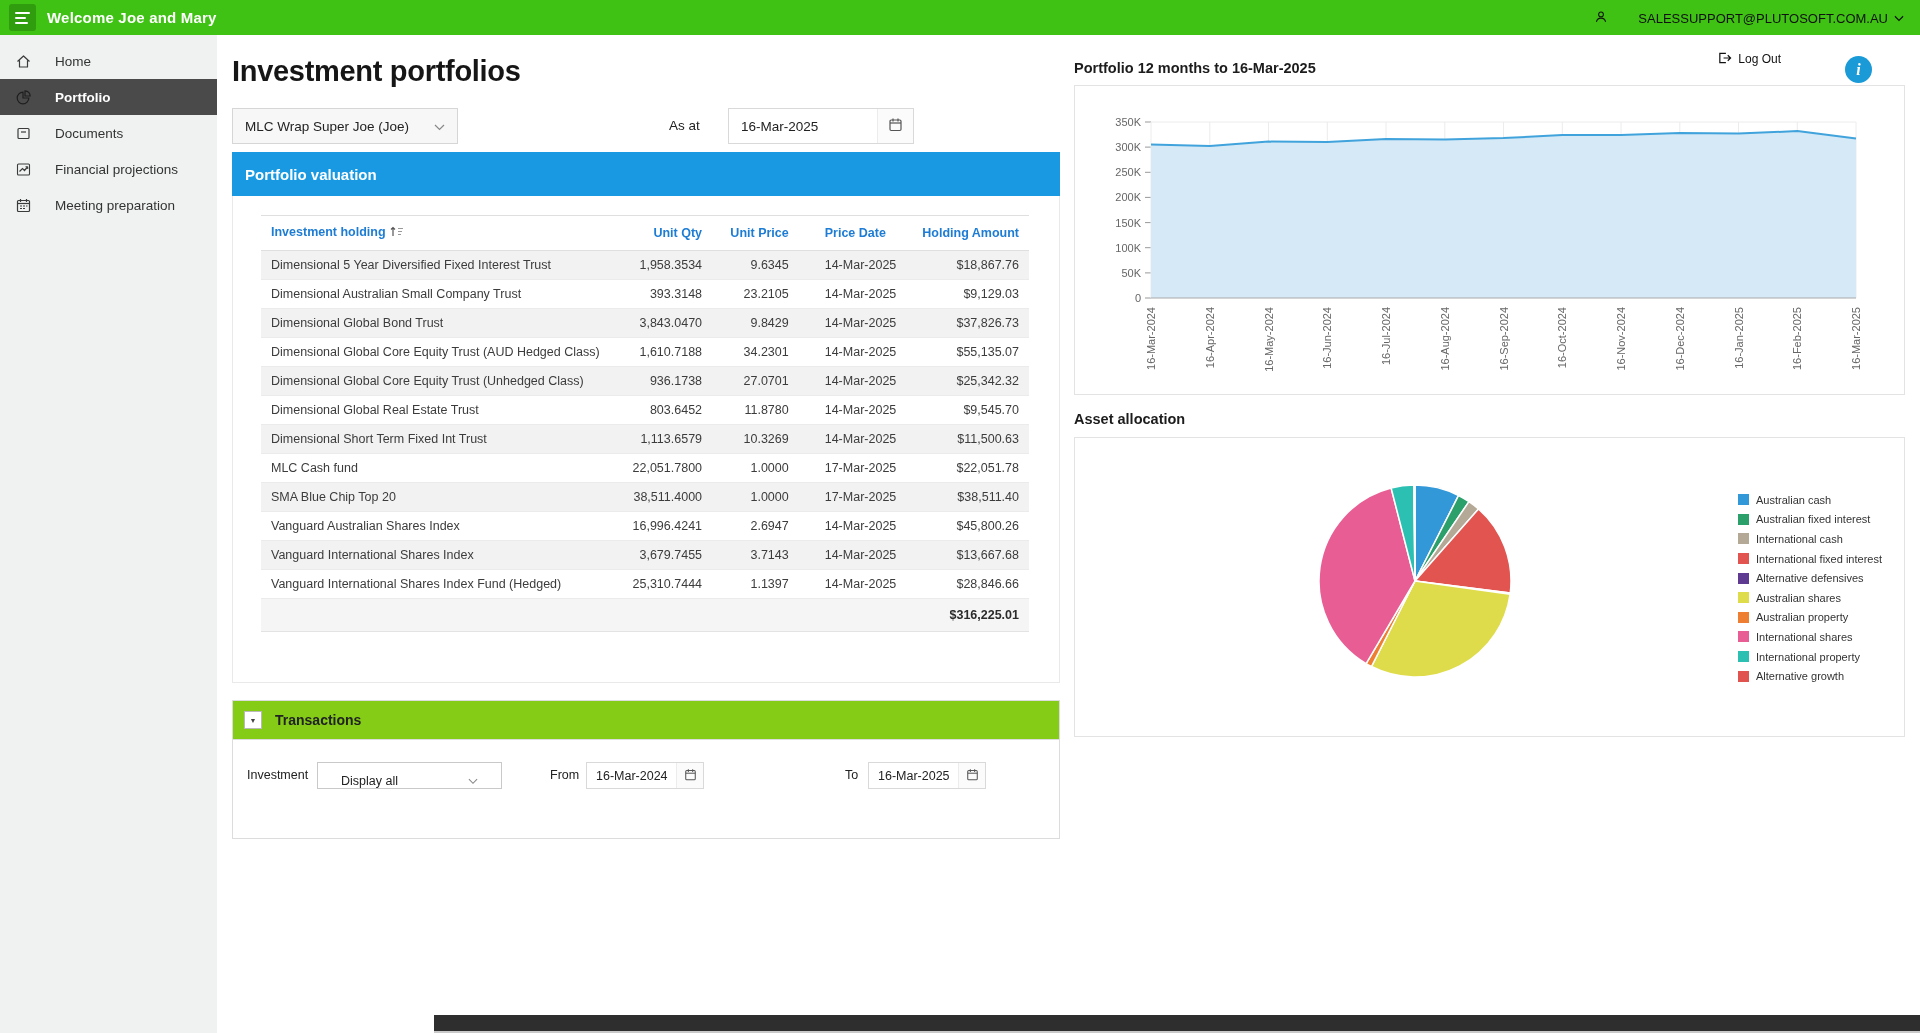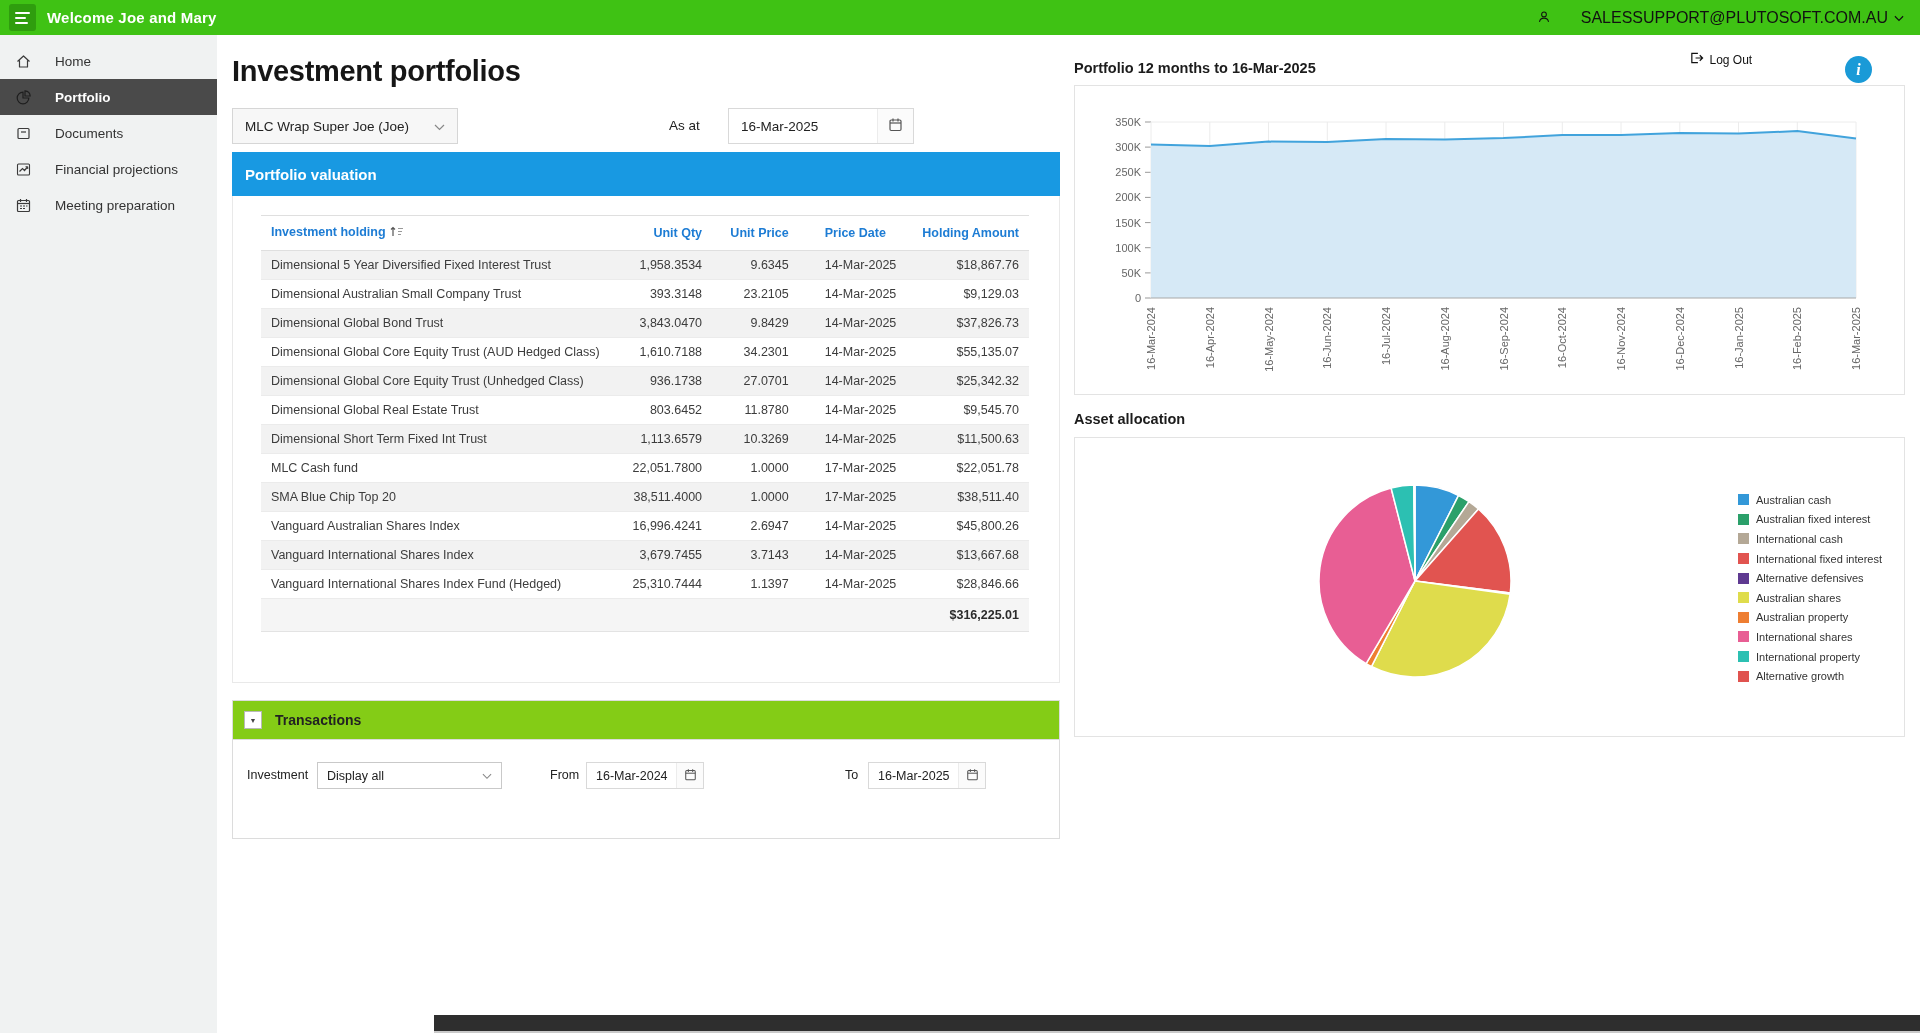--- a/index.html
+++ b/index.html
@@ -7,21 +7,21 @@
   .app{position:relative;width:1920px;height:1033px;overflow:hidden;background:#fff;}
 
   
   .topbar{position:absolute;top:0;left:0;width:1920px;height:35px;background:#3fc214;display:flex;align-items:center;z-index:5;}
   .menu-btn{width:27px;height:27px;margin-left:9px;background:#2f9d0e;border:none;border-radius:3px;display:flex;flex-direction:column;justify-content:center;gap:3px;padding:0 0 0 6px;cursor:pointer;}
   .menu-btn i{display:block;height:2px;background:#fff;border-radius:1px;}
   .menu-btn i:nth-child(1){width:15px}.menu-btn i:nth-child(2){width:11px}.menu-btn i:nth-child(3){width:13px}
   .welcome{color:#fff;font-weight:bold;font-size:15px;margin-left:11px;letter-spacing:.2px}
   .topbar-right{margin-left:auto;display:flex;align-items:center;gap:24px;margin-right:16px;color:#111;flex-direction:column;}
   .top-item{display:flex;align-items:center;gap:6px;cursor:pointer;font-size:12px;color:#111;}
-  .top-item .email{font-size:16px;margin-left:24px;}
+  .top-item .email{font-size:13px;margin-left:24px;}
 
   
   .sidebar{position:absolute;top:35px;left:0;width:217px;bottom:0;background:#f0f2f2;padding-top:8px;box-sizing:border-box;}
   .side-item{height:36px;display:flex;align-items:center;gap:23px;padding-left:15px;font-size:13.5px;cursor:pointer;}
   .side-item .icon{color:#3b3b3b;display:flex;align-items:center;}
   .side-item .lbl{color:#333;}
   .side-item.active{background:#4a4a4a;}
   .side-item.active .lbl{color:#fff;font-weight:bold;}
   .side-item.active .icon{color:#1e1e1e;}
 
@@ -52,21 +52,21 @@
   .c2{width:13%;text-align:right;}
   .c3{width:16%;text-align:left;padding-left:26px;}
   .c4{width:15%;text-align:right;}
 
   .transactions{position:absolute;left:15px;top:665px;width:828px;}
   .tx-header{height:40px;background:#84cc16;border:1px solid #dcdcdc;box-sizing:border-box;display:flex;align-items:center;gap:13px;padding-left:11px;font-size:14px;font-weight:bold;color:#222;cursor:pointer;}
   .collapse-btn{width:18px;height:18px;background:#fff;border:1px solid #b9b9b9;font-size:7px;color:#444;display:flex;align-items:center;justify-content:center;padding:0;cursor:pointer;}
   .tx-body{position:relative;height:98px;border:1px solid #dcdcdc;border-top:none;background:#fff;}
   .tx-lbl{position:absolute;top:28px;font-size:12.5px;color:#222;}
   #lbl-investment{left:14px;}
-  .select{position:absolute;left:84px;top:22px;width:185px;height:27px;background:#fff;border:1px solid #c9c9c9;box-sizing:border-box;display:flex;align-items:center;justify-content:space-between;padding:0 9px;font-size:12.5px;color:#222;cursor:pointer;}
+  .select{position:absolute;left:84px;top:22px;width:185px;height:27px;background:#fff;border:1px solid #c9c9c9;box-sizing:border-box;display:flex;align-items:flex-end;justify-content:space-between;padding:0 23px;font-size:12.5px;color:#222;cursor:pointer;}
   #lbl-from{left:317px;}
   #from-field{left:353px;top:22px;width:118px;height:27px;}
   #lbl-to{left:612px;}
   #to-field{left:635px;top:22px;width:118px;height:27px;}
 
   
   .right-col{position:absolute;left:857px;top:0;width:831px;height:760px;}
   .rc-title{position:absolute;margin:0;font-size:14.5px;font-weight:bold;color:#1c1c1c;}
   #pc-title{left:0;top:25px;}
   .info-icon{position:absolute;left:771px;top:21px;width:27px;height:27px;border-radius:50%;background:#1a9ad7;color:#fff;display:flex;align-items:center;justify-content:center;font-family:"Liberation Serif",serif;font-weight:bold;font-style:italic;font-size:16px;cursor:pointer;}

